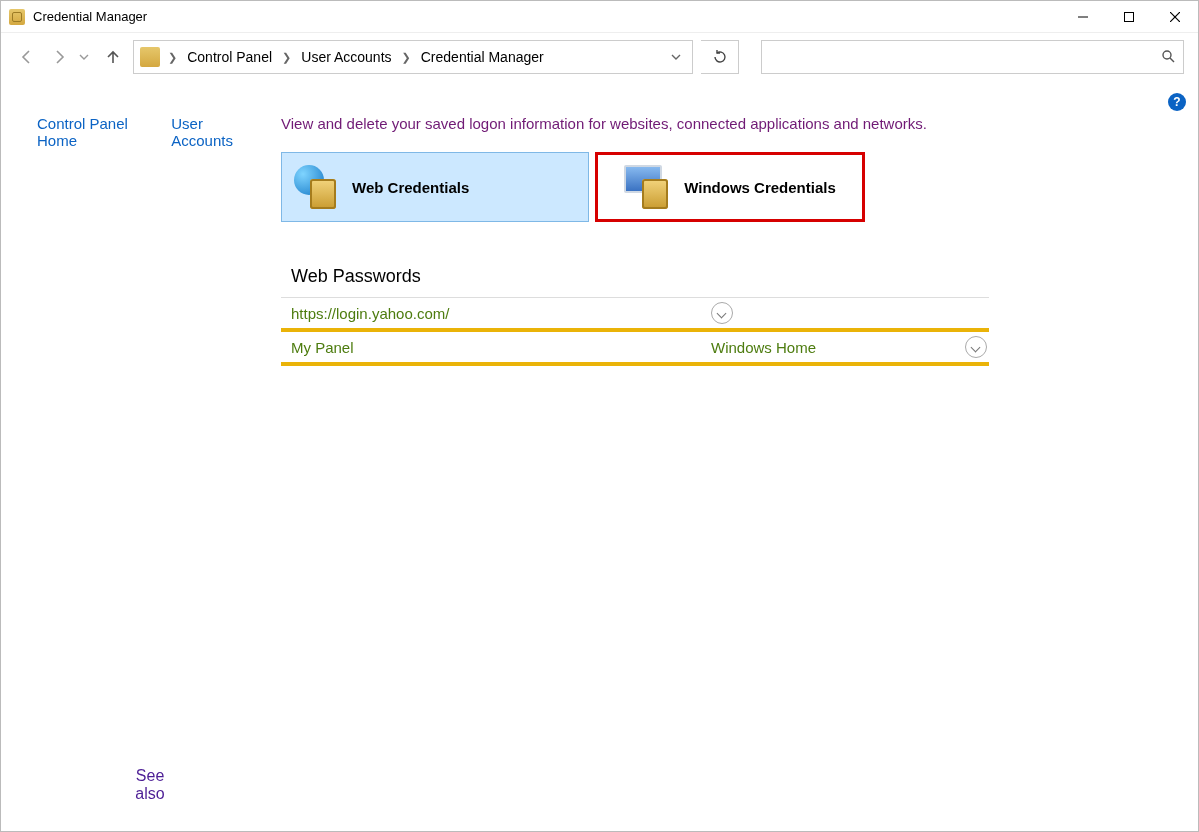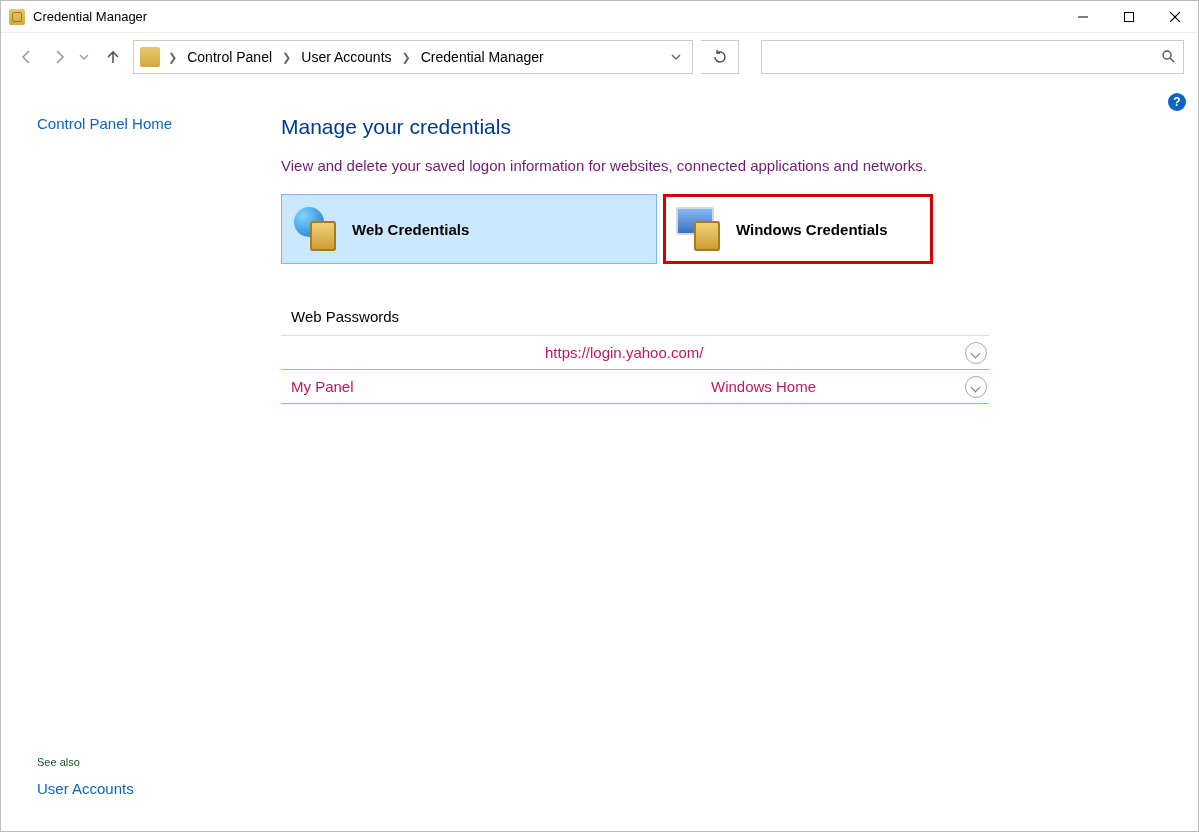--- a/index.html
+++ b/index.html
@@ -96,53 +96,55 @@
   }
 
   
   .body {
     position:absolute; top:80px; left:0; right:0; bottom:0;
     display:flex;
   }
   .leftcol {
     width: 260px;
     padding: 34px 24px 16px 36px;
-    display:flex; flex-direction:column;
+    display:flex; flex-direction:row;
   }
   .leftcol .link { color:#0b63c4; font-size:15px; }
   .leftcol .seealso {
-    margin-top:auto; color:#14532d; font-size:11px;
+    margin-top:auto; color:#4c1d95; font-size:16px;
     padding-bottom: 12px;
+    text-align: center;
   }
   .leftcol .bottom-link { color:#0b63c4; font-size:15px; padding-bottom:18px; }
 
   .maincol {
     flex:1; padding: 34px 20px 0 20px;
   }
   .maincol h1 {
     color:#003a8c; font-weight:400; font-size:21px; margin-bottom:18px;
   }
   .maincol .desc {
     font-size:15px; color:#701a75; margin-bottom:20px;
   }
   .tiles { display:flex; gap:6px; margin-bottom:44px; }
   .tile {
-    width: 376px; height: 70px;
+    width: 308px; height: 70px;
     display:flex; align-items:center;
     padding: 0 10px;
     gap: 12px;
     font-weight:600; font-size:15px;
   }
   .tile.active {
     background:#cce8ff;
     border:1px solid #7fb8e6;
   }
   .tile.highlight {
     border:3px solid #d60000;
     width:270px;
+    justify-content:center;
   }
   .tile .ticon {
     width:48px; height:48px; position:relative;
   }
   
   .ticon.globe::before{
     content:""; position:absolute; left:2px; top:2px;
     width:30px; height:30px; border-radius:50%;
     background: radial-gradient(circle at 30% 30%, #7fd4ff, #1276c5);
   }
@@ -154,31 +156,31 @@
     box-shadow: inset 0 0 0 2px #a57c1d;
   }
   .ticon.monitor::before{
     content:""; position:absolute; left:0px; top:2px;
     width:34px; height:24px;
     background: linear-gradient(#87b9ef,#3a72c2);
     border:2px solid #cfd8e3;
     border-radius:2px;
   }
 
-  .section-title { font-size:15px; margin-bottom:10px; padding-left:10px; }
+  .section-title { font-size:18px; margin-bottom:10px; padding-left:10px; }
   .cred-table {
     width: 708px;
     border-top:1px solid #ddd;
   }
   .cred-row {
     display:flex; align-items:center;
     height: 34px;
-    border-bottom:1px solid #eab308;
+    border-bottom:4px solid #eab308;
     padding: 0 0 0 10px;
-    color:#be185d; font-size:15px;justify-content:flex-end;
+    color:#4d7c0f; font-size:15px;
   }
   .cred-row .site { flex:0 0 420px; }
   .cred-row .user { flex:1; }
   .cred-row .chev {
     width:22px; height:22px; border:1px solid #aaa; border-radius:50%;
     position:relative; margin-right:2px;
   }
   .cred-row .chev::after{
     content:""; position:absolute; left:6px; top:7px;
     width:6px; height:6px; border-right:1.5px solid #777; border-bottom:1.5px solid #777;
@@ -268,21 +270,20 @@
 </div>
 
 <div class="body">
   <div class="leftcol">
     <a class="link">Control Panel Home</a>
     <div class="seealso">See also</div>
     <a class="bottom-link">User Accounts</a>
   </div>
 
   <div class="maincol">
-    <h1>Manage your credentials</h1>
     <div class="desc">View and delete your saved logon information for websites, connected applications and networks.</div>
 
     <div class="tiles">
       <div class="tile active">
         <div class="ticon globe"></div>
         <span>Web Credentials</span>
       </div>
       <div class="tile highlight">
         <div class="ticon monitor"></div>
         <span>Windows Credentials</span>

